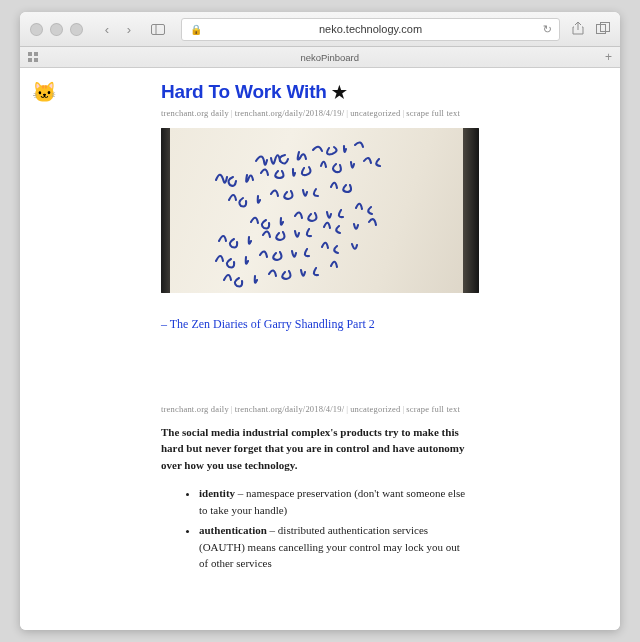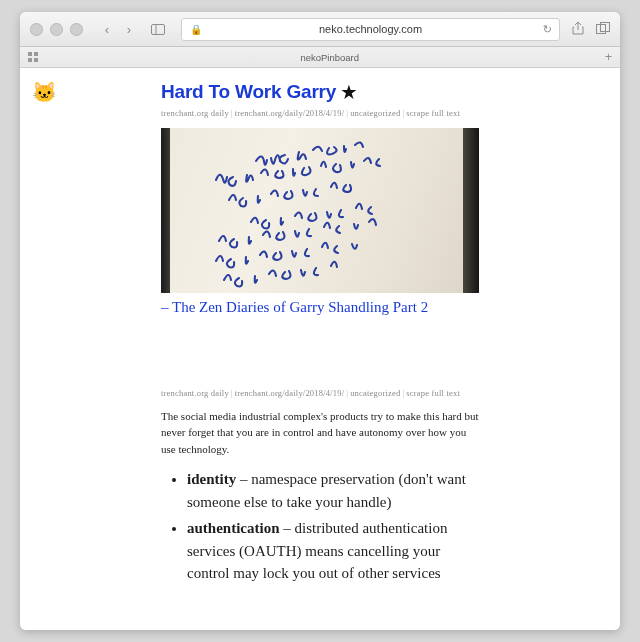--- a/index.html
+++ b/index.html
@@ -217,38 +217,39 @@
     background: linear-gradient(90deg,#1b1b1b,#3d3a36);
   }
   .photo .shadowband.right {
     left: auto; right: 0; width: 16px;
     background: linear-gradient(270deg,#151515,#4a463f);
   }
   .photo svg { position: absolute; left: 0; top: 0; }
 
   .caption {
     font-family: "Liberation Serif", serif;
-    font-size: 15px;
+    font-size: 12px;
     color: #1a3ad6;
-    margin-top: 6px;
+    margin-top: 24px;
   }
 
   .body-text {
     font-family: "Liberation Serif", serif;
     font-size: 11px;
     line-height: 1.5;
     color: #1d1d1d;
     margin: 0 0 11px 0;
+    font-weight: bold;
   }
   ul.bullets {
     font-family: "Liberation Serif", serif;
-    font-size: 15px;
+    font-size: 11px;
     line-height: 1.5;
     color: #1d1d1d;
-    margin: 0;
+    margin: 12px;
     padding-left: 26px;
   }
   ul.bullets li { margin-bottom: 4px; }
   ul.bullets b { font-weight: bold; }
 
   .spacer-lg { height: 72px; }
 </style>
 </head>
 <body>
 
@@ -308,21 +309,21 @@
     </span>
     <span class="plus">+</span>
   </div>
 
   <div class="page">
     <div class="cat">🐱</div>
 
     <div class="content">
 
       <h1 class="post-title">
-        <span>Hard To Work Garry</span>
+        <span>Hard To Work With</span>
         <span class="star">★</span>
       </h1>
       <div class="meta">
         <span>trenchant.org daily</span><span class="sep">|</span><span>trenchant.org/daily/2018/4/19/</span><span class="sep">|</span><span>uncategorized</span><span class="sep">|</span><span>scrape full text</span>
       </div>
 
       <div class="photo">
         <div class="paper"></div>
         <div class="shadowband"></div>
         <div class="shadowband right"></div>

